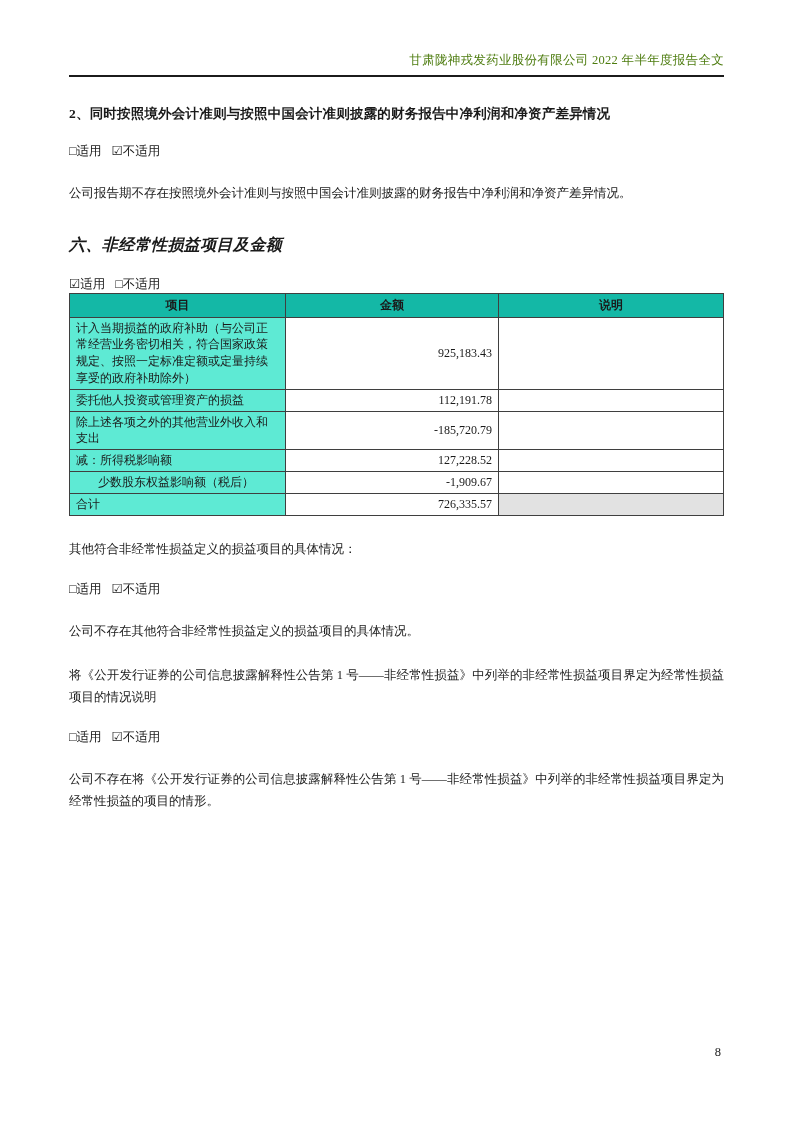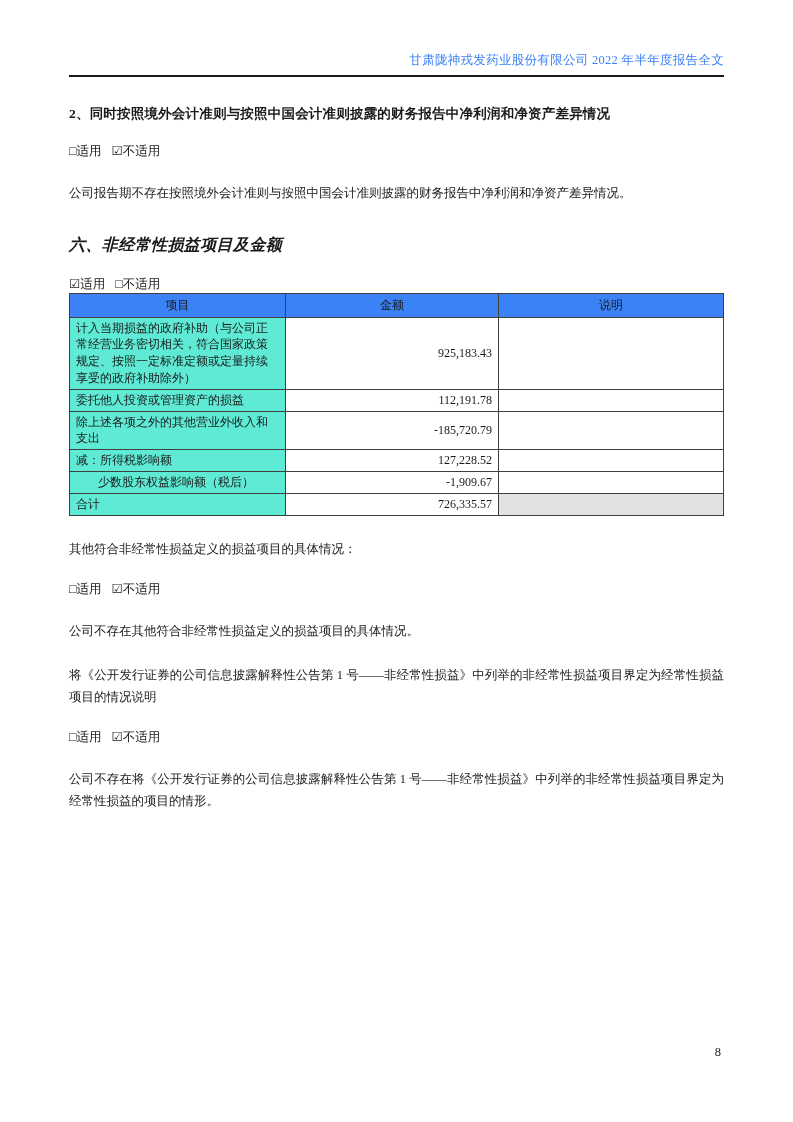--- a/index.html
+++ b/index.html
@@ -14,21 +14,21 @@
     font-size:12.5px;
     overflow:hidden;
   }
   .content { padding:0 69px; }
 
   .doc-header {
     padding-top:52px;
     text-align:right;
     font-size:12.5px;
     letter-spacing:0.3px;
-    color:#3b82f6;
+    color:#4d7c0f;
   }
   .header-rule {
     border:none;
     border-top:2px solid #1b1b1b;
     margin-top:6px;
   }
 
   .h-sub {
     margin-top:28px;
     font-size:13.5px;
@@ -55,22 +55,22 @@
     table-layout:fixed;
   }
   table.fin th, table.fin td {
     border:1px solid #3f3f3f;
     padding:2px 6px;
     line-height:1.4;
     vertical-align:middle;
     word-break:break-all;
   }
   table.fin th {
-    background:#3b82f6;
-    font-weight:normal;
+    background:#14b8a6;
+    font-weight:bold;
     text-align:center;
     padding:3px 6px;
   }
   td.item { background:#5eead4; text-align:left; }
   td.item.indent { padding-left:28px; }
   td.amount { text-align:right; padding-right:9px; }
   td.note { }
   tr.total td.note { background:#e2e2e2; }
 
   .page-number {

